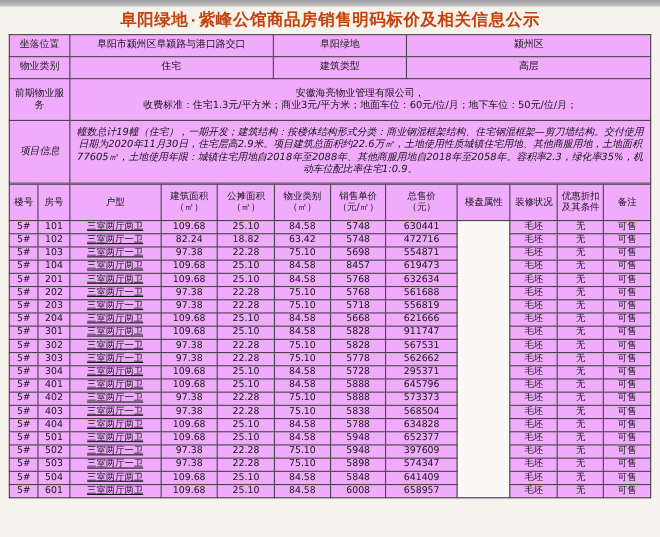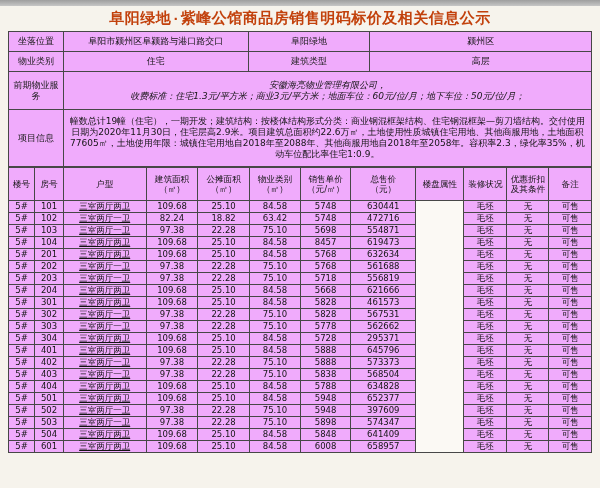--- a/index.html
+++ b/index.html
@@ -19,23 +19,23 @@
   .sheet{margin:0 8px;}
   table{border-collapse:collapse;width:100%;table-layout:fixed;background:#f0abfc;}
   td,th{border:1px solid #474747;overflow:hidden;}
   
   .info-table td{
     font-size:9px;text-align:center;vertical-align:middle;
     padding:1px 2px;line-height:11px;
   }
   .info-table .row-basic td{height:17px;}
   .info-table .row-service td{height:35px;}
-  .info-table .row-project td{height:54px;}
+  .info-table .row-project td{height:54px;font-style:italic;}
   .info-label{color:#1a1a1a;}
-  .service-line{display:block;font-style:italic;}
+  .service-line{display:block;}
   .project-text{
     text-align:left;font-size:8.8px;line-height:13px;
     padding:1px 3px;
   }
   
   .price-table th{
     font-size:8.6px;font-weight:normal;line-height:10.5px;
     white-space:pre-line;vertical-align:middle;height:32px;padding:0 1px;
   }
   .price-table td{
@@ -232,21 +232,21 @@
           <td>可售</td>
         </tr>
         <tr>
           <td>5#</td>
           <td>301</td>
           <td class="unit-type">三室两厅两卫</td>
           <td>109.68</td>
           <td>25.10</td>
           <td>84.58</td>
           <td>5828</td>
-          <td>461573</td>
+          <td>911747</td>
           <td>毛坯</td>
           <td>无</td>
           <td>可售</td>
         </tr>
         <tr>
           <td>5#</td>
           <td>302</td>
           <td class="unit-type">三室两厅一卫</td>
           <td>97.38</td>
           <td>22.28</td>

